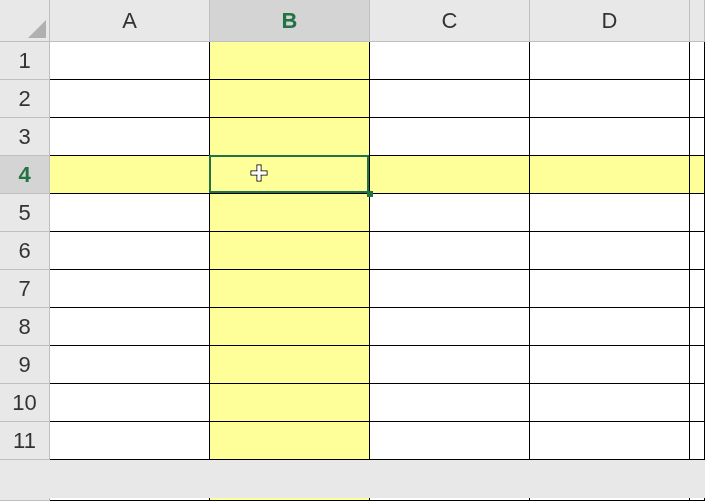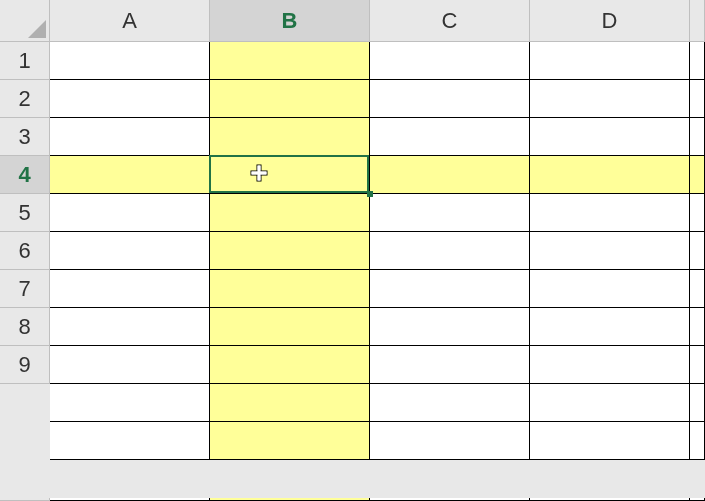--- a/index.html
+++ b/index.html
@@ -138,20 +138,26 @@
       <span>6</span>
     </div>
     <div class="row-header" style="top: 270px; height: 38px;">
       <span>7</span>
     </div>
     <div class="row-header" style="top: 308px; height: 38px;">
       <span>8</span>
     </div>
     <div class="row-header" style="top: 346px; height: 38px;">
       <span>9</span>
+    </div>
+    <div class="row-header" style="top: 384px; height: 38px;">
+      <span>10</span>
+    </div>
+    <div class="row-header" style="top: 422px; height: 38px;">
+      <span>11</span>
     </div>
     <div class="row-header" style="top: 498px; height: 3px;"></div>
     <div class="cell" style="left: 50px; top: 42px; width: 160px; height: 38px;"></div>
     <div class="cell hl" style="left: 210px; top: 42px; width: 160px; height: 38px;"></div>
     <div class="cell" style="left: 370px; top: 42px; width: 160px; height: 38px;"></div>
     <div class="cell" style="left: 530px; top: 42px; width: 160px; height: 38px;"></div>
     <div class="cell" style="left: 690px; top: 42px; width: 15px; height: 38px;"></div>
     <div class="cell" style="left: 50px; top: 80px; width: 160px; height: 38px;"></div>
     <div class="cell hl" style="left: 210px; top: 80px; width: 160px; height: 38px;"></div>
     <div class="cell" style="left: 370px; top: 80px; width: 160px; height: 38px;"></div>

